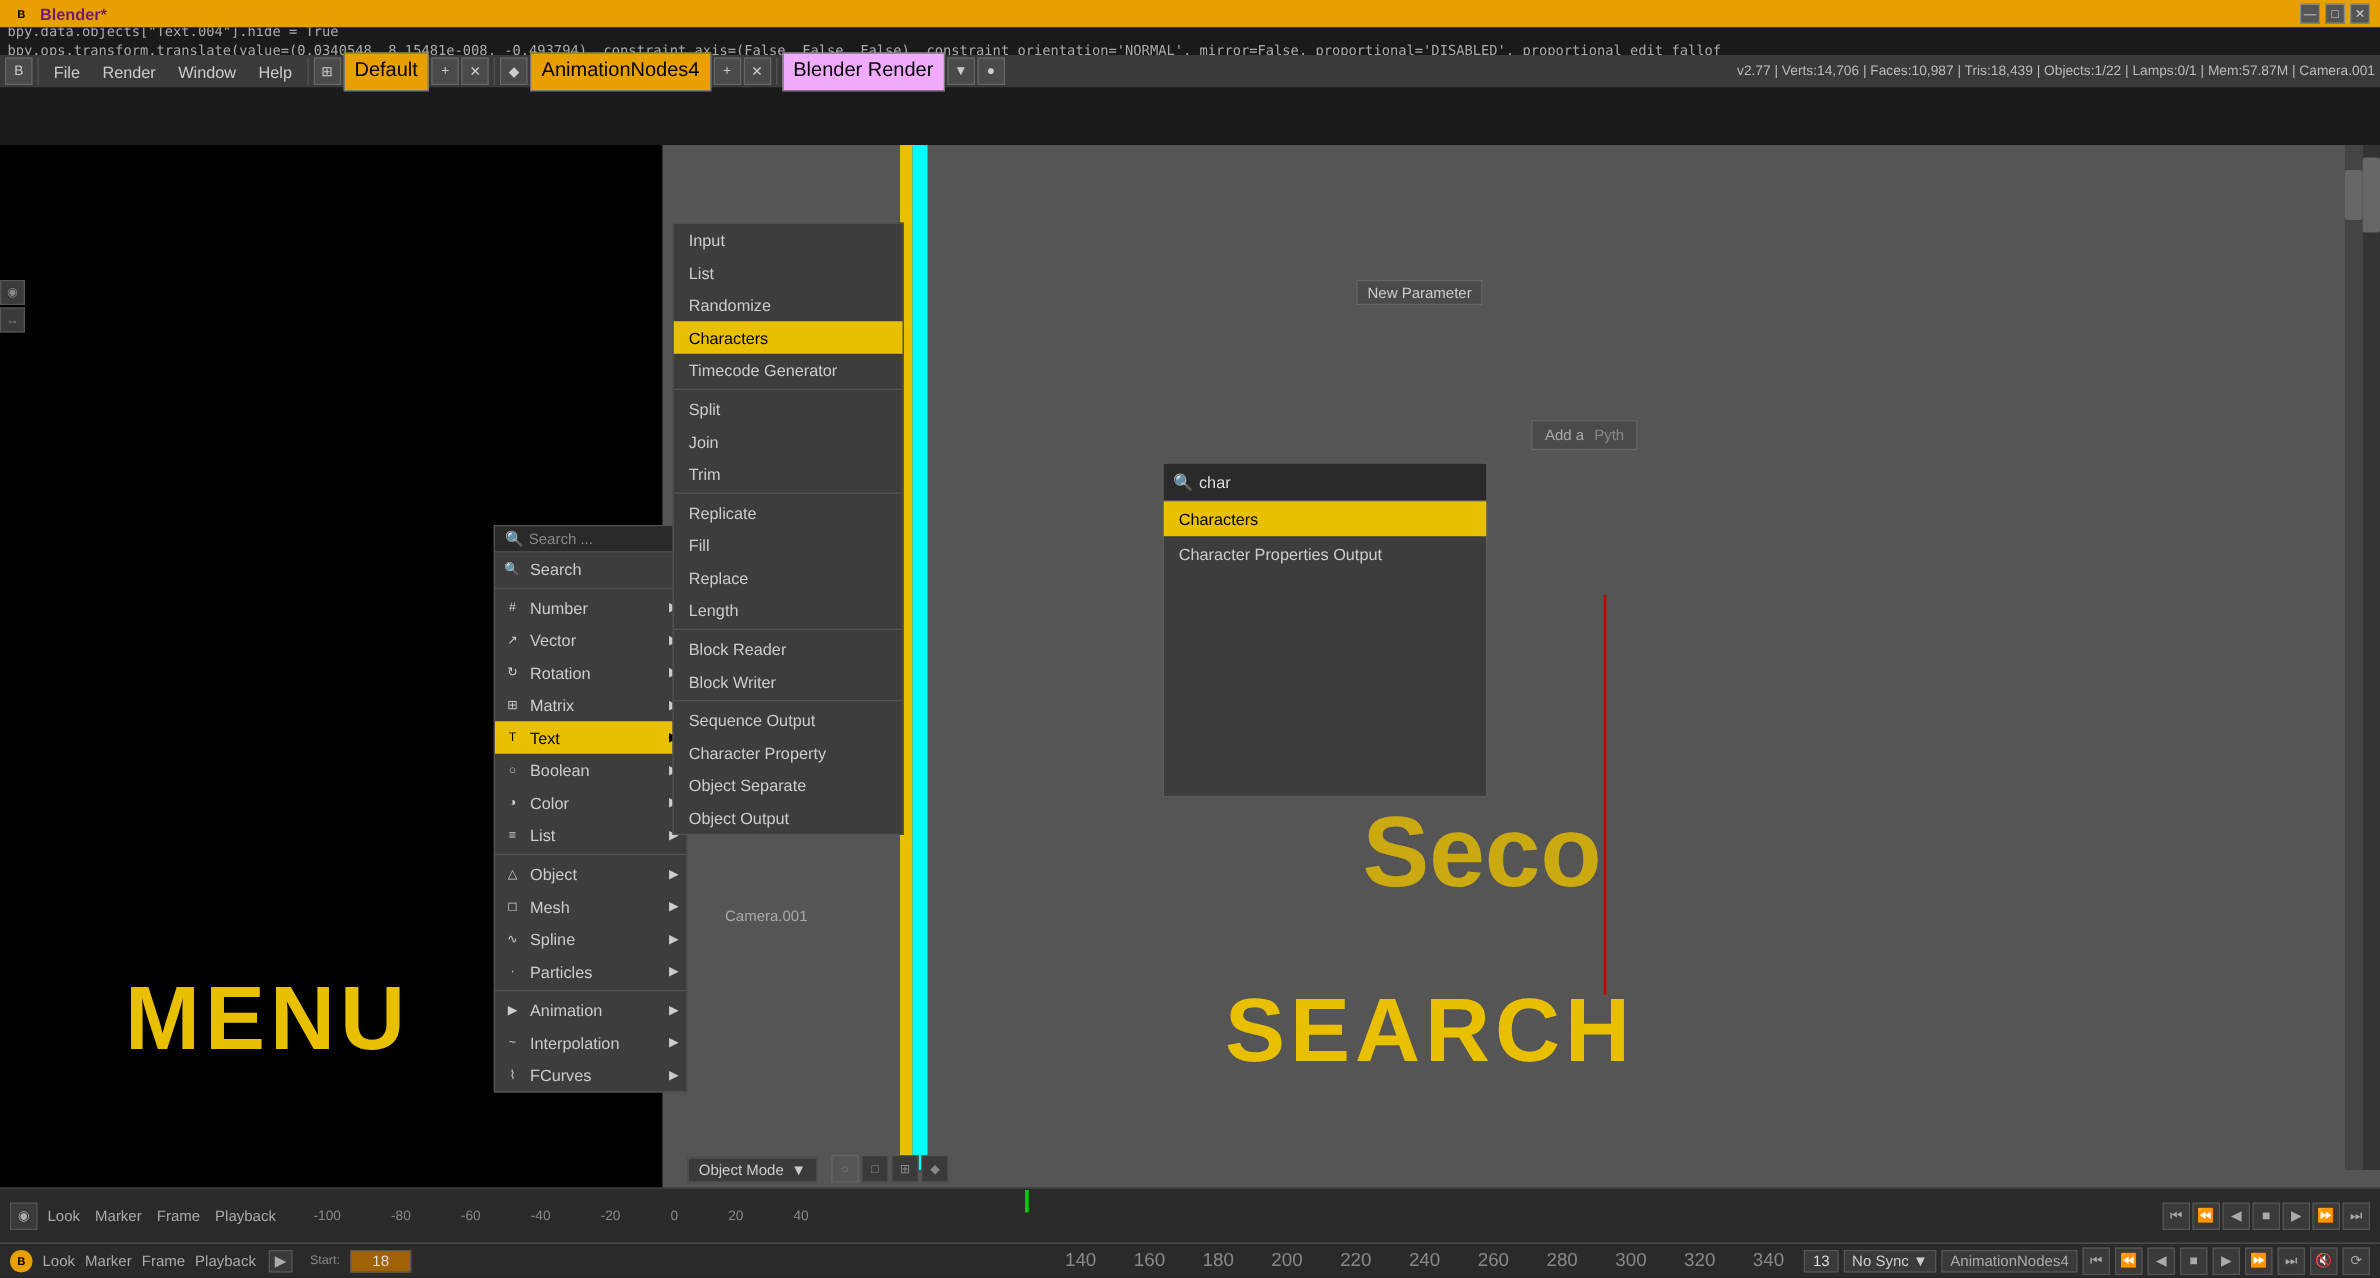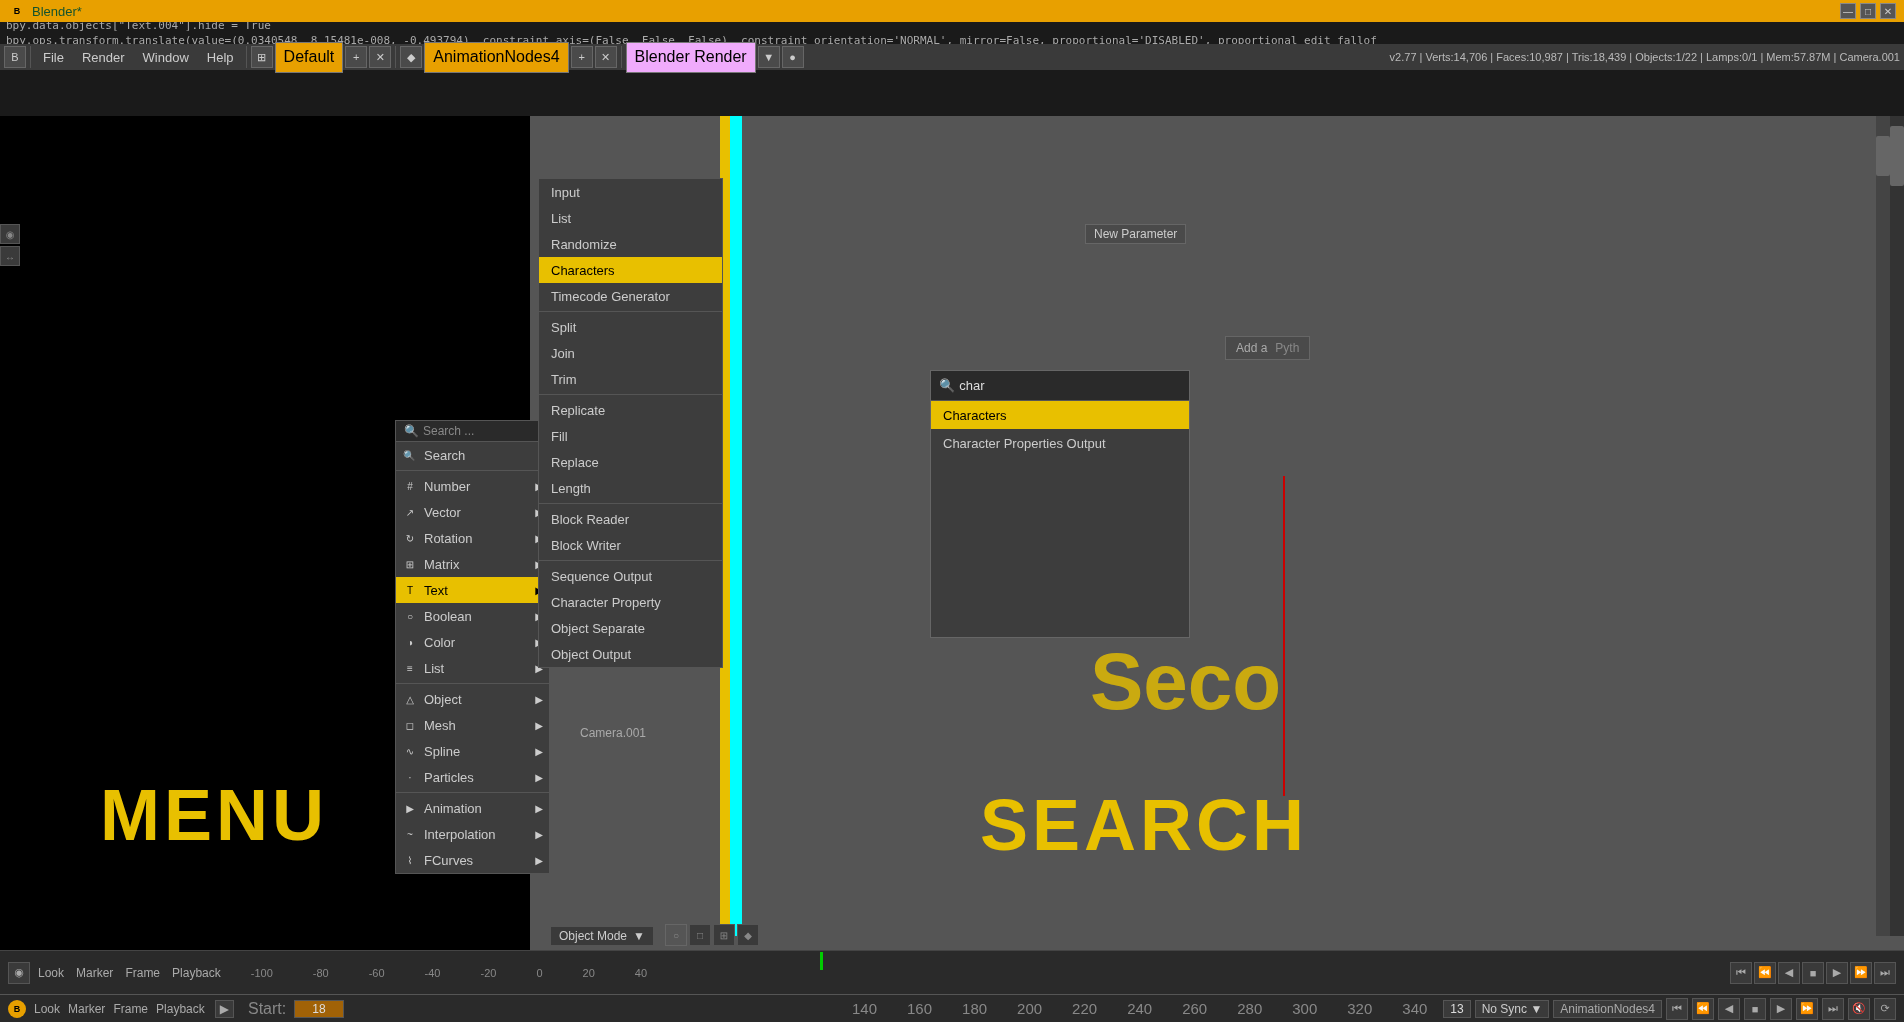--- a/index.html
+++ b/index.html
@@ -22,22 +22,22 @@
       display: flex;
       align-items: center;
       padding: 0 8px;
       gap: 6px;
       position: absolute;
       top: 0;
       left: 0;
       z-index: 100;
     }
     #title-bar .title-text {
-      color: #14532d;
-      font-weight: normal;
+      color: #701a75;
+      font-weight: bold;
       font-size: 13px;
     }
     #title-bar .window-controls {
       margin-left: auto;
       display: flex;
       gap: 4px;
     }
     #title-bar .win-btn {
       width: 16px;
       height: 16px;
@@ -713,21 +713,21 @@
     </div>
   </div>
 
   <div id="bottom-status">
     <div class="blender-logo">B</div>
     <span>Look</span>
     <span>Marker</span>
     <span>Frame</span>
     <span>Playback</span>
     <div style="background:#3a3a3a;border:1px solid #555;padding:1px 4px;font-size:12px;margin:0 2px;">▶</div>
-    <span style="font-size:16px;color:#888;margin-left:4px;">
+    <span style="font-size:10px;color:#888;margin-left:4px;">
       <span>Start:</span>
     </span>
     <div style="background:#a16207;border:1px solid #555;padding:1px 17px;font-size:12px;color:#ddd;">
       <span>18</span>
     </div>
 
     <div style="margin-left:auto;display:flex;align-items:center;gap:30px;font-size:15px;color:#888;">
       <span>140</span>
       <span>160</span>
       <span>180</span>

